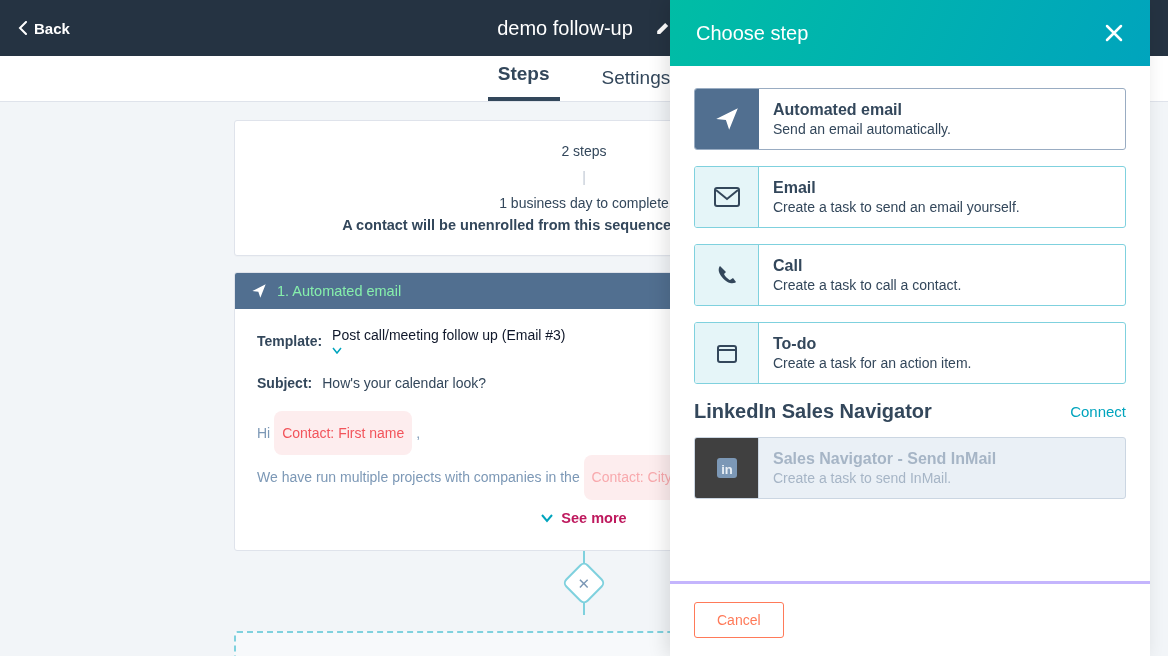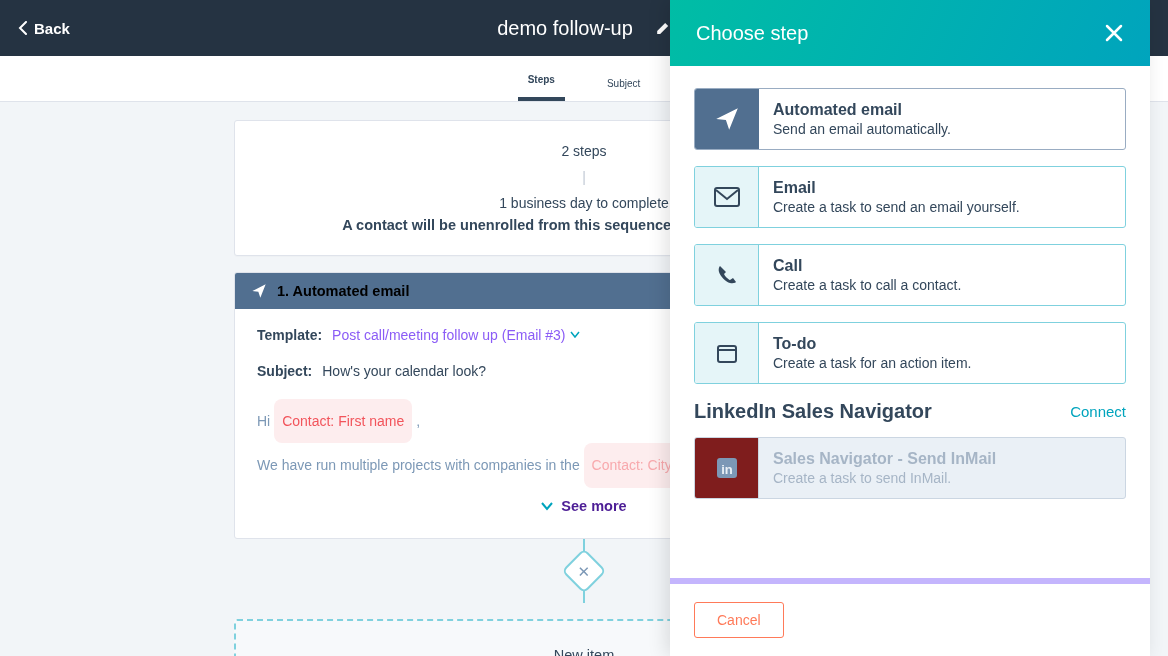--- a/index.html
+++ b/index.html
@@ -6,43 +6,43 @@
   html, body { width: 1168px; height: 656px; overflow: hidden; font-family: -apple-system, BlinkMacSystemFont, "Segoe UI", Helvetica, Arial, sans-serif; color: #33475b; background: #f2f5f8; }
 
   
   .topbar { height: 56px; background: #253342; color: #fff; display: flex; align-items: center; padding: 0 18px; font-weight: 500; }
   .back-btn { display: flex; align-items: center; gap: 6px; font-size: 15px; cursor: pointer; font-weight: bold; }
   .topbar-title-wrap { position: absolute; left: 50%; transform: translateX(-50%); display: flex; align-items: center; gap: 22px; }
   .topbar-title { font-size: 20px; font-weight: 500; }
 
   
   .tabs { height: 46px; background: #fff; border-bottom: 1px solid #dfe3eb; display: flex; justify-content: center; align-items: flex-end; gap: 32px; }
-  .tab { padding: 0 10px 12px 10px; font-size: 10px; color: #33475b; cursor: pointer; }
+  .tab { padding: 0 10px 12px 10px; font-size: 19px; color: #33475b; cursor: pointer; }
   .tab.active { font-weight: 600; border-bottom: 4px solid #33475b; }
 
   
   .content { position: relative; padding-top: 18px; display: flex; flex-direction: column; align-items: center; }
 
   .summary-card { width: 700px; background: #fff; border: 1px solid #dfe3eb; border-radius: 3px; padding: 22px 24px; text-align: center; position: relative; box-shadow: 0 1px 1px rgba(0,0,0,0.02); }
   .summary-meta { font-size: 14px; color: #33475b; display: flex; justify-content: center; align-items: center; gap: 10px; flex-direction: column; }
   .summary-sep { color: #c1c9d4; }
   .summary-desc { margin-top: 6px; font-size: 14.5px; font-weight: 600; }
 
   .step-card { width: 700px; margin-top: 16px; background: #fff; border: 1px solid #dfe3eb; border-radius: 3px; overflow: hidden; }
-  .step-header { background: #516f90; color: #000000; padding: 10px 16px; display: flex; align-items: center; gap: 10px; font-size: 14.5px; font-weight: 700; }
+  .step-header { background: #516f90; color: #86efac; padding: 10px 16px; display: flex; align-items: center; gap: 10px; font-size: 14.5px; font-weight: 400; }
   .step-body { padding: 18px 22px 10px 22px; }
   .row { display: flex; align-items: center; gap: 10px; margin-bottom: 20px; }
   .field-label { font-weight: 600; font-size: 14px; }
-  .template-link { color: #8b5cf6; font-weight: 500; font-size: 14px; cursor: pointer; display: inline-flex; align-items: center; gap: 4px; }
+  .template-link { color: #0f172a; font-weight: 500; font-size: 14px; cursor: pointer; display: inline-flex; align-items: flex-start; gap: 4px; flex-direction: column; }
 
   .email-body { color: #7c98b6; font-size: 14px; line-height: 2.6; }
   .token { background: #fdedee; color: #f2545b; border-radius: 8px; padding: 4px 8px; display: inline-block; }
   .token.light { color: #f8a9ad; }
 
-  .see-more { color: #4c1d95; font-weight: 600; text-align: center; padding: 10px 0 14px 0; display: flex; justify-content: center; align-items: center; gap: 8px; font-size: 14.5px; cursor: pointer; }
+  .see-more { color: #be185d; font-weight: 600; text-align: center; padding: 10px 0 14px 0; display: flex; justify-content: center; align-items: center; gap: 8px; font-size: 14.5px; cursor: pointer; }
 
   .connector { width: 700px; display: flex; flex-direction: column; align-items: center; }
   .connector-line { width: 2px; height: 16px; background: #7fd1de; }
   .connector-diamond { width: 32px; height: 32px; transform: rotate(45deg); border: 2px solid #7fd1de; border-radius: 6px; background: #fff; display: flex; align-items: center; justify-content: center; cursor: pointer; }
   .connector-diamond span { transform: rotate(-45deg); color: #7c98b6; font-size: 15px; font-weight: 400; line-height: 1; }
 
   .new-item { width: 700px; margin-top: 16px; border: 2px dashed #7fd1de; border-radius: 3px; text-align: center; padding: 26px; font-size: 14.5px; color: #33475b; background: rgba(255,255,255,0.4); cursor: pointer; }
 
   
   .side-panel { position: absolute; top: 0; right: 18px; width: 480px; height: 656px; background: #fff; box-shadow: -4px 0 18px rgba(0,0,0,0.12); display: flex; flex-direction: column; z-index: 50; }
@@ -60,24 +60,24 @@
   .step-option.variant-dark .icon-box { background: #516f90; color: #fff; border-right-color: #516f90; }
   .step-option.variant-teal .icon-box { background: #e5f5f8; color: #33475b; border-right-color: #99acc2; }
   .step-option.variant-teal { border-color: #7fd1de; }
   .step-option.variant-teal .icon-box { border-right-color: #7fd1de; }
 
   .section-row { display: flex; align-items: center; justify-content: space-between; margin: 8px 0 14px 0; }
   .section-title { font-size: 20px; font-weight: 600; }
   .connect-link { color: #00a4bd; font-weight: 500; font-size: 15px; cursor: pointer; }
 
   .step-option.disabled { background: #eaf0f6; border-color: #cbd6e2; cursor: default; }
-  .step-option.disabled .icon-box { background: #7f1d1d; color: #7c98b6; border-right-color: #cbd6e2; }
+  .step-option.disabled .icon-box { background: #404040; color: #7c98b6; border-right-color: #cbd6e2; }
   .step-option.disabled .opt-title, .step-option.disabled .opt-desc { color: #a6b5c6; }
 
-  .panel-footer { border-top: 6px solid #c4b5fd; padding: 18px 24px; }
+  .panel-footer { border-top: 3px solid #c4b5fd; padding: 18px 24px; }
   .cancel-btn { border: 1px solid #ff7a59; color: #ff7a59; background: #fff; padding: 9px 22px; border-radius: 3px; font-size: 14px; font-weight: 500; cursor: pointer; }
 
   svg { display: block; }
 </style>
 </head>
 <body>
 
 <div class="topbar">
   <div class="back-btn">
     <svg width="10" height="14" viewBox="0 0 10 14">
@@ -88,21 +88,21 @@
   <div class="topbar-title-wrap">
     <span class="topbar-title">demo follow-up</span>
     <svg width="16" height="16" viewBox="0 0 16 16">
         <path d="M2 11 L10 3 L13 6 L5 14 L2 14 Z" fill="#fff"></path>
       </svg>
   </div>
 </div>
 
 <div class="tabs">
   <div class="tab active">Steps</div>
-  <div class="tab">Subject</div>
+  <div class="tab">Settings</div>
 </div>
 
 <div class="content">
 
   <div class="summary-card">
     <div class="summary-meta">
       <span>2 steps</span>
       <span class="summary-sep">|</span>
       <span>1 business day to complete</span>
     </div>

